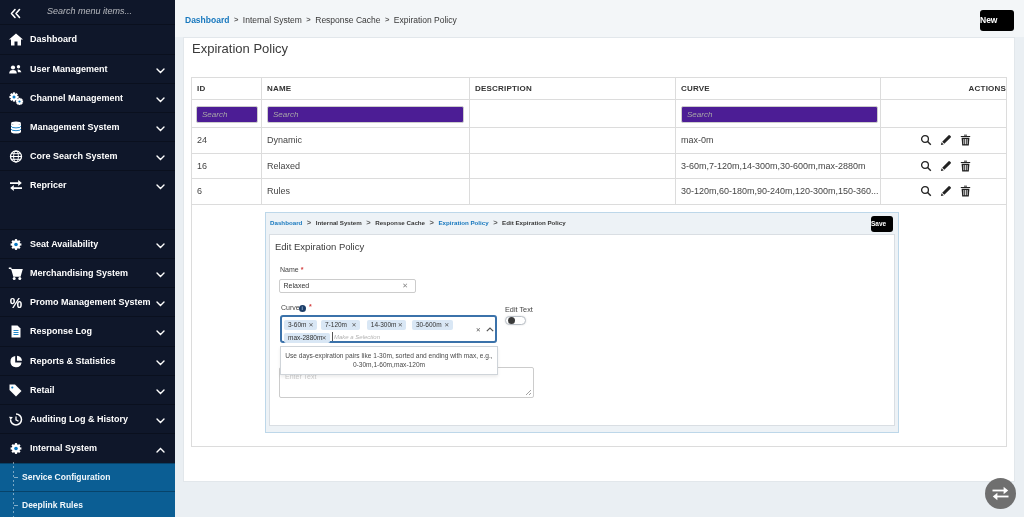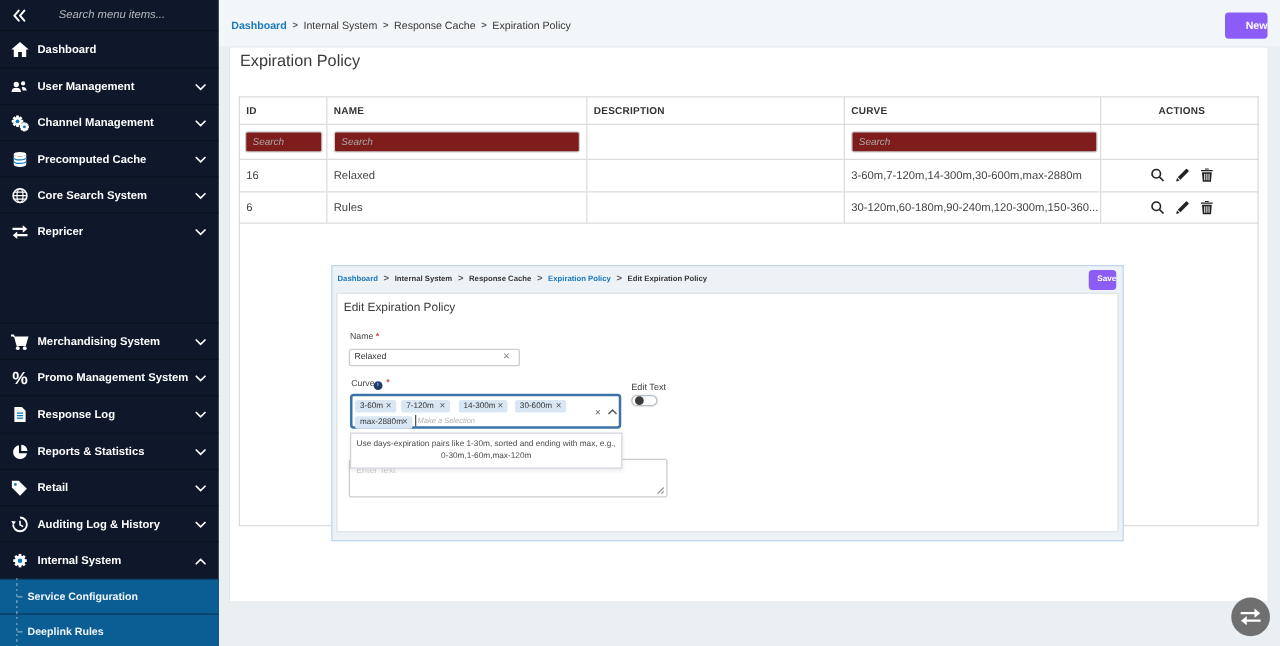--- a/index.html
+++ b/index.html
@@ -17,31 +17,31 @@
 .sub{position:absolute;left:0;width:175px;background:#0b5e94;border-top:1px solid rgba(0,0,0,.28)}
 .sub .lb{position:absolute;left:22px;top:50%;transform:translateY(-50%);font-size:8.5px;font-weight:bold;color:#f2f7fb;white-space:nowrap}
 .sub .dash{position:absolute;left:14px;top:50%;width:4px;height:1px;background:rgba(255,255,255,.5)}
 #subline{position:absolute;left:13px;top:462px;height:55px;width:1px;background:repeating-linear-gradient(to bottom,rgba(255,255,255,.45) 0,rgba(255,255,255,.45) 2px,transparent 2px,transparent 4.5px);z-index:6}
 
 #topbar{position:absolute;left:175px;top:0;width:849px;height:37px;background:#f3f6f8}
 .bc{font-size:8.5px;color:#3c3c3c;white-space:nowrap}
 .bc b.lnk{color:#1878be;font-weight:bold}
 .bc .it{font-weight:normal;color:#383838}.cb .it{font-weight:bold}.cb{font-size:6.2px !important}.cb .sep{font-size:6px;padding:0 4.5px}
 .bc .sep{color:#555;font-size:7.5px;padding:0 4.5px;position:relative;top:-0.5px;font-weight:bold}
-.gbtn{position:absolute;background:#8b5cf6;color:#fff;font-weight:bold;text-align:right;border-radius:3px}
+.gbtn{position:absolute;background:#000000;color:#fff;font-weight:bold;text-align:left;border-radius:3px}
 
 #panel{position:absolute;left:183px;top:37px;width:832px;height:445px;background:#fff;border:1px solid #e2e7eb}
 #ptitle{position:absolute;left:192px;top:41px;font-size:13px;color:#3a3a3a}
 
 table.grid{position:absolute;left:191px;top:77px;width:815px;border-collapse:collapse;table-layout:fixed;background:#fff}
 table.grid td,table.grid th{border:1px solid #dcdcdc;padding:0 0 0 5px;text-align:left;vertical-align:middle;overflow:hidden;white-space:nowrap}
 table.grid th{font-size:8px;color:#333;height:22px;letter-spacing:0.2px}
 table.grid td.flt{height:28px}
 table.grid td.dat{height:25.5px;font-size:9px;color:#444}
-input.srchin{height:17px;border:1px solid #ccc;border-radius:2px;font-family:"Liberation Sans",sans-serif;font-size:8px;font-style:italic;color:#999;padding-left:5px;background:#7f1d1d;vertical-align:middle}
+input.srchin{height:17px;border:1px solid #ccc;border-radius:2px;font-family:"Liberation Sans",sans-serif;font-size:8px;font-style:italic;color:#999;padding-left:5px;background:#4c1d95;vertical-align:middle}
 input.srchin::placeholder{color:#a8a8a8;font-style:italic}
 .acticons{display:flex;justify-content:center;align-items:center;gap:8px;padding-left:4px}
 
 #card{position:absolute;left:265px;top:212px;width:634px;height:221px;background:#edf2f6;border:1px solid #bdd7e9;z-index:3}
 #cardbc{position:absolute;left:270px;top:218px;z-index:4}
 #inner{position:absolute;left:269px;top:234px;width:626px;height:192px;background:#fff;border:1px solid #d9dee3;z-index:3}
 .z4{z-index:4}
 .lab{position:absolute;font-size:7px;color:#444;z-index:4}
 .red{color:#d43f3f;font-weight:bold}
 #nameinp{position:absolute;left:279px;top:279px;width:137px;height:13.5px;border:1px solid #ccc;border-radius:2px;background:#fff;z-index:4;font-size:7px;color:#333;line-height:11.5px;padding-left:3.5px}
@@ -114,21 +114,21 @@
       <span class="ch"><svg width="9" height="6" viewBox="0 0 9 6">
           <path d="M1 1 L4.5 4.5 L8 1" stroke="#fff" stroke-width="1.4" fill="none" stroke-linecap="round"></path>
         </svg></span>
     </div>
     <div class="mi" style="top:112.0px;height:29.2px">
       <span class="ic"><svg width="16" height="14" viewBox="0 0 16 14">
           <ellipse cx="8" cy="2.8" rx="5" ry="1.8" fill="#fff"></ellipse>
           <path d="M3 2.8 L3 11.2 A5 1.8 0 0 0 13 11.2 L13 2.8 A5 1.8 0 0 1 3 2.8" fill="#fff"></path>
           <path d="M3 5.6 A5 1.8 0 0 0 13 5.6 M3 8.4 A5 1.8 0 0 0 13 8.4" stroke="#0878c2" stroke-width="0.9" fill="none"></path>
         </svg></span>
-      <span class="lb">Precomputed Cache</span>
+      <span class="lb">Management System</span>
       <span class="ch"><svg width="9" height="6" viewBox="0 0 9 6">
           <path d="M1 1 L4.5 4.5 L8 1" stroke="#fff" stroke-width="1.4" fill="none" stroke-linecap="round"></path>
         </svg></span>
     </div>
     <div class="mi" style="top:141.2px;height:29.2px">
       <span class="ic"><svg width="16" height="14" viewBox="0 0 16 14">
           <circle cx="8" cy="7" r="5.5" fill="none" stroke="#fff" stroke-width="1.3"></circle>
           <ellipse cx="8" cy="7" rx="2.4" ry="5.5" fill="none" stroke="#fff" stroke-width="1"></ellipse>
           <path d="M2.6 7 L13.4 7 M3.3 4.2 L12.7 4.2 M3.3 9.8 L12.7 9.8" stroke="#fff" stroke-width="1"></path>
         </svg></span>
@@ -138,20 +138,38 @@
         </svg></span>
     </div>
     <div class="mi" style="top:170.4px;height:29.2px">
       <span class="ic"><svg width="16" height="14" viewBox="0 0 16 14">
           <path d="M2 3.7 L10.6 3.7 L10.6 5.5 L2 5.5 Z" fill="#fff"></path>
           <path d="M10.2 1.6 L13.8 4.6 L10.2 7.6 Z" fill="#fff"></path>
           <path d="M14 8.7 L5.4 8.7 L5.4 10.5 L14 10.5 Z" fill="#fff"></path>
           <path d="M5.8 6.6 L2.2 9.6 L5.8 12.6 Z" fill="#fff"></path>
         </svg></span>
       <span class="lb">Repricer</span>
+      <span class="ch"><svg width="9" height="6" viewBox="0 0 9 6">
+          <path d="M1 1 L4.5 4.5 L8 1" stroke="#fff" stroke-width="1.4" fill="none" stroke-linecap="round"></path>
+        </svg></span>
+    </div>
+    <div class="mi" style="top:228.8px;height:29.2px">
+      <span class="ic"><svg width="16" height="14" viewBox="0 0 16 14">
+          <rect x="6.9" y="1.5999999999999999" width="2.2" height="2.6" fill="#fff" transform="rotate(0 8 7)"></rect>
+          <rect x="6.9" y="1.5999999999999999" width="2.2" height="2.6" fill="#fff" transform="rotate(45 8 7)"></rect>
+          <rect x="6.9" y="1.5999999999999999" width="2.2" height="2.6" fill="#fff" transform="rotate(90 8 7)"></rect>
+          <rect x="6.9" y="1.5999999999999999" width="2.2" height="2.6" fill="#fff" transform="rotate(135 8 7)"></rect>
+          <rect x="6.9" y="1.5999999999999999" width="2.2" height="2.6" fill="#fff" transform="rotate(180 8 7)"></rect>
+          <rect x="6.9" y="1.5999999999999999" width="2.2" height="2.6" fill="#fff" transform="rotate(225 8 7)"></rect>
+          <rect x="6.9" y="1.5999999999999999" width="2.2" height="2.6" fill="#fff" transform="rotate(270 8 7)"></rect>
+          <rect x="6.9" y="1.5999999999999999" width="2.2" height="2.6" fill="#fff" transform="rotate(315 8 7)"></rect>
+          <circle cx="8" cy="7" r="4.2" fill="#fff"></circle>
+          <circle cx="8" cy="7" r="1.8" fill="#0878c2"></circle>
+        </svg></span>
+      <span class="lb">Seat Availability</span>
       <span class="ch"><svg width="9" height="6" viewBox="0 0 9 6">
           <path d="M1 1 L4.5 4.5 L8 1" stroke="#fff" stroke-width="1.4" fill="none" stroke-linecap="round"></path>
         </svg></span>
     </div>
     <div class="mi" style="top:258.0px;height:29.2px">
       <span class="ic"><svg width="16" height="14" viewBox="0 0 16 14">
           <path d="M0.8 1 L3.2 1 L3.8 2.6 L14.8 2.6 L13 8.8 L4.9 8.8 L3.4 3.4 L2.4 2.6 L0.8 2.6 Z M4.9 8.8 L13 8.8 L12.6 10.2 L5.3 10.2 Z" fill="#fff"></path>
           <circle cx="6.2" cy="12" r="1.5" fill="#fff"></circle>
           <circle cx="11.8" cy="12" r="1.5" fill="#fff"></circle>
         </svg></span>
@@ -250,28 +268,52 @@
       <col style="width:206px">
       <col style="width:205px">
       <col style="width:126px">
     </colgroup>
     <tbody>
       <tr>
         <th>ID</th>
         <th>NAME</th>
         <th>DESCRIPTION</th>
         <th>CURVE</th>
-        <th style="text-align:center;padding-left:4px">ACTIONS</th>
+        <th style="text-align:right;padding-left:4px">ACTIONS</th>
       </tr>
       <tr>
         <td class="flt"><input class="srchin" style="width: 62px; margin-left: -1px;" placeholder="Search"></td>
         <td class="flt"><input class="srchin" style="width: 197px;" placeholder="Search"></td>
         <td class="flt"></td>
         <td class="flt"><input class="srchin" style="width: 197px;" placeholder="Search"></td>
         <td class="flt" style="padding-left:0"></td>
+      </tr>
+      <tr>
+        <td class="dat">24</td>
+        <td class="dat">Dynamic</td>
+        <td class="dat"></td>
+        <td class="dat">max-0m</td>
+        <td class="dat" style="padding-left:0">
+          <div class="acticons">
+            <svg width="12" height="12" viewBox="0 0 12 12">
+              <circle cx="5" cy="5" r="3.4" fill="none" stroke="#222" stroke-width="1.3"></circle>
+              <path d="M7.6 7.6 L10.8 10.8" stroke="#222" stroke-width="1.4"></path>
+            </svg>
+            <svg width="12" height="12" viewBox="0 0 12 12">
+              <path d="M0.9 11.1 L1.6 8.3 L3.7 10.4 Z" fill="#222"></path>
+              <path d="M2.2 7.7 L8.6 1.3 Q9.2 0.7 9.9 1.4 L10.6 2.1 Q11.3 2.8 10.7 3.4 L4.3 9.8 Z" fill="#222"></path>
+            </svg>
+            <svg width="11" height="12" viewBox="0 0 11 12">
+              <path d="M0.8 2 L10.2 2 L10.2 3 L0.8 3 Z" fill="#222"></path>
+              <path d="M4 0.7 L7 0.7 L7 1.6 L4 1.6 Z" fill="#222"></path>
+              <path d="M1.6 3.8 L9.4 3.8 L8.8 11.4 L2.2 11.4 Z" fill="#222"></path>
+              <path d="M3.8 5 L3.8 10.2 M5.5 5 L5.5 10.2 M7.2 5 L7.2 10.2" stroke="#fff" stroke-width="0.8"></path>
+            </svg>
+          </div>
+        </td>
       </tr>
       <tr>
         <td class="dat">16</td>
         <td class="dat">Relaxed</td>
         <td class="dat"></td>
         <td class="dat">3-60m,7-120m,14-300m,30-600m,max-2880m</td>
         <td class="dat" style="padding-left:0">
           <div class="acticons">
             <svg width="12" height="12" viewBox="0 0 12 12">
               <circle cx="5" cy="5" r="3.4" fill="none" stroke="#222" stroke-width="1.3"></circle>

